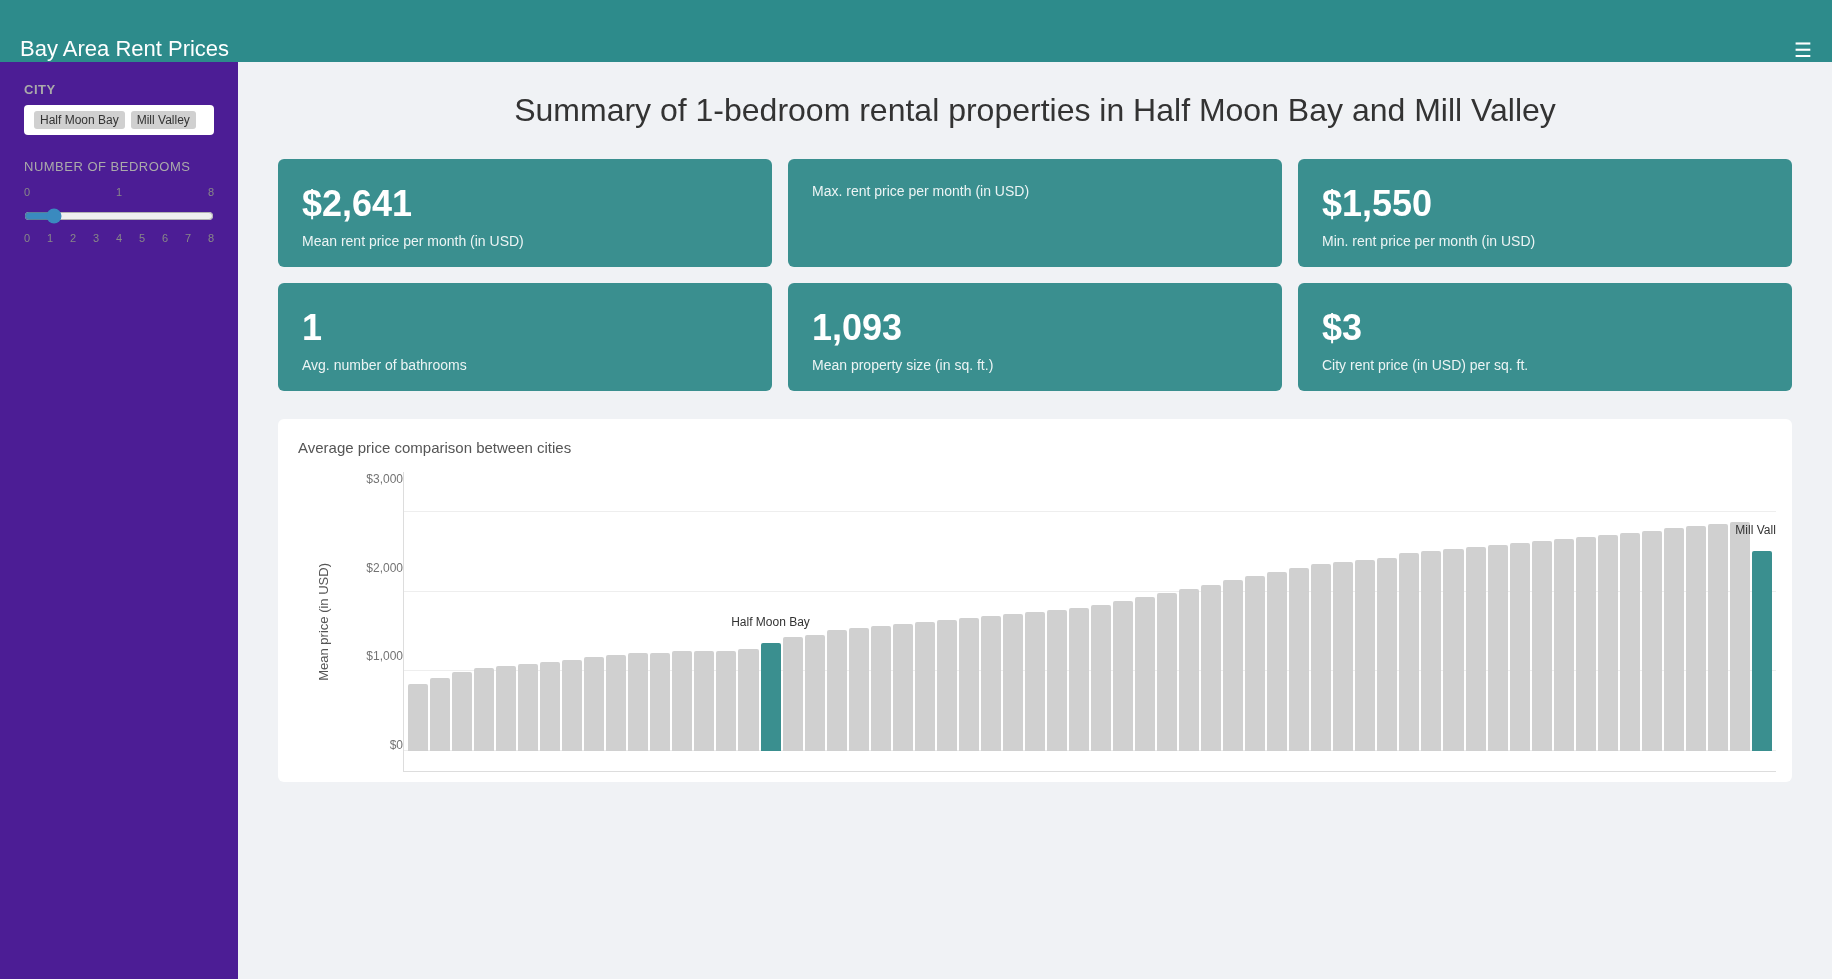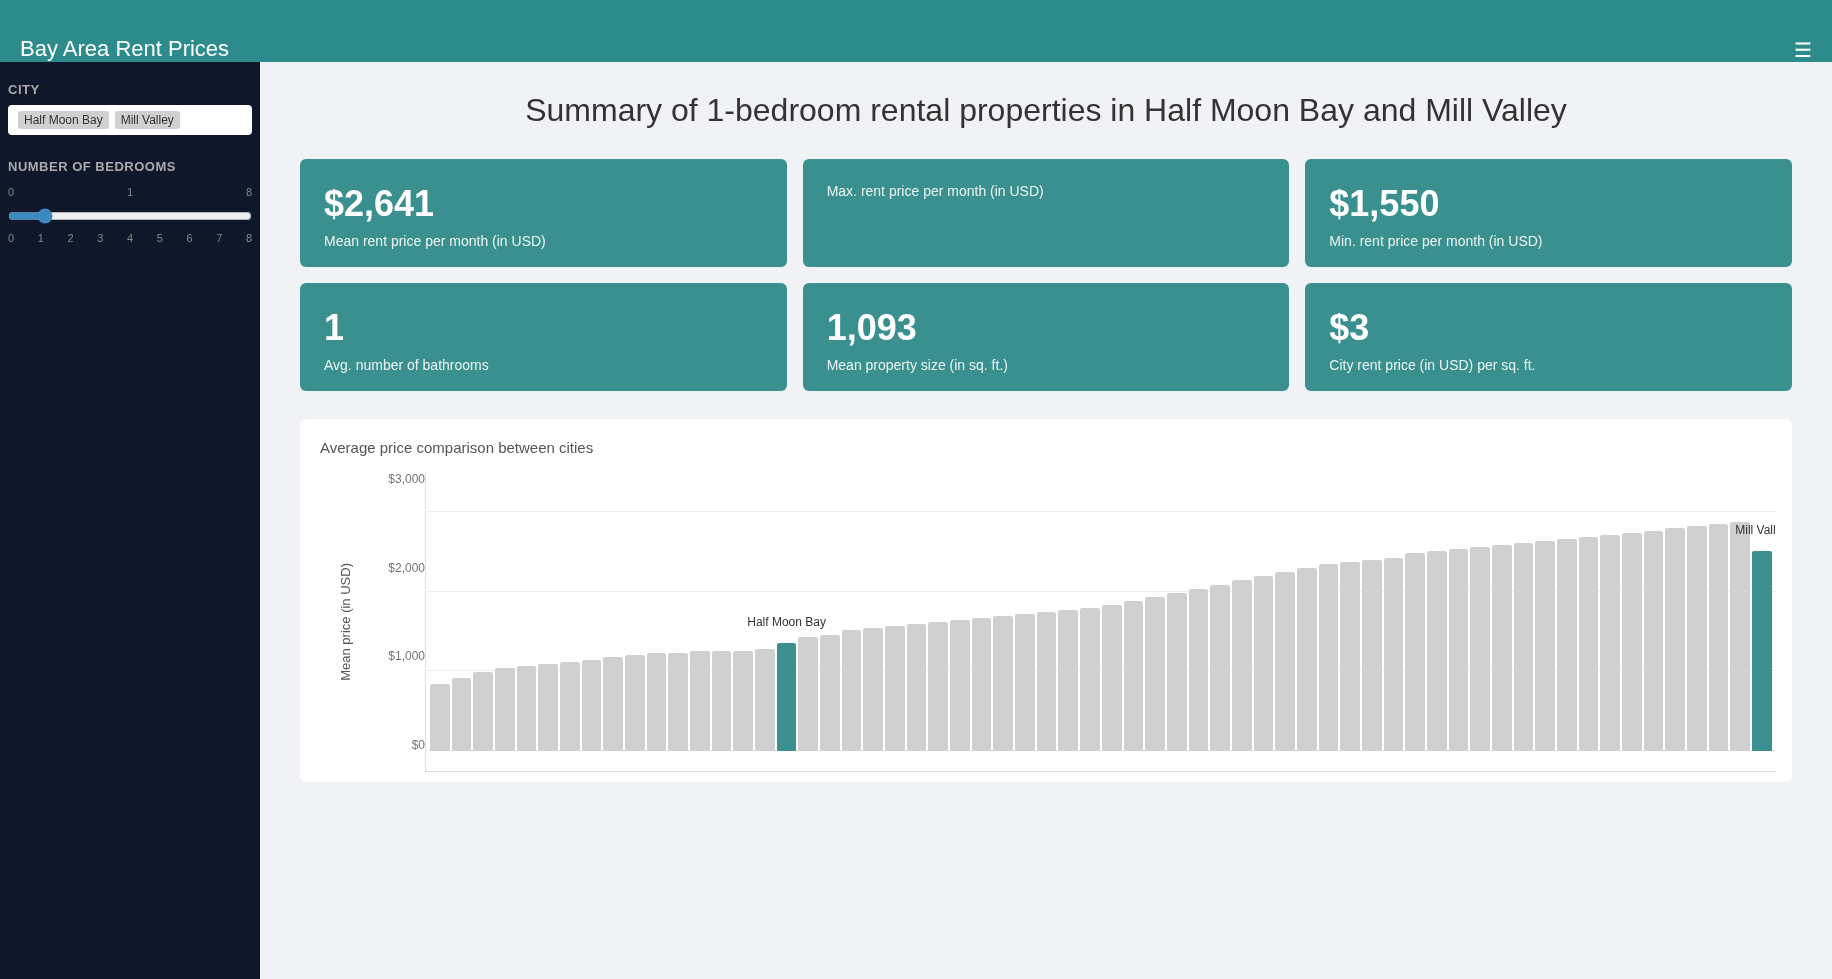--- a/index.html
+++ b/index.html
@@ -28,25 +28,25 @@
 
     
     .main-layout {
       display: flex;
       flex: 1;
       overflow: hidden;
     }
 
     
     .sidebar {
-      background: #0f172a;
+      background: #4c1d95;
       color: #ccc;
-      width: 260px;
+      width: 238px;
       flex-shrink: 0;
-      padding: 20px 8px;
+      padding: 20px 24px;
       overflow-y: auto;
     }
     .sidebar-label {
       font-size: 13px;
       color: #aaa;
       margin-bottom: 8px;
       font-weight: 600;
       text-transform: uppercase;
       letter-spacing: 0.5px;
     }
@@ -66,21 +66,21 @@
       border-radius: 3px;
       padding: 2px 6px;
       font-size: 12px;
       color: #333;
       white-space: nowrap;
     }
     .bedrooms-label {
       font-size: 13px;
       color: #aaa;
       margin-bottom: 12px;
-      font-weight: 700;
+      font-weight: 400;
       text-transform: uppercase;
       letter-spacing: 0.5px;
     }
     .slider-range-labels {
       display: flex;
       justify-content: space-between;
       font-size: 11px;
       color: #888;
       margin-bottom: 4px;
     }

